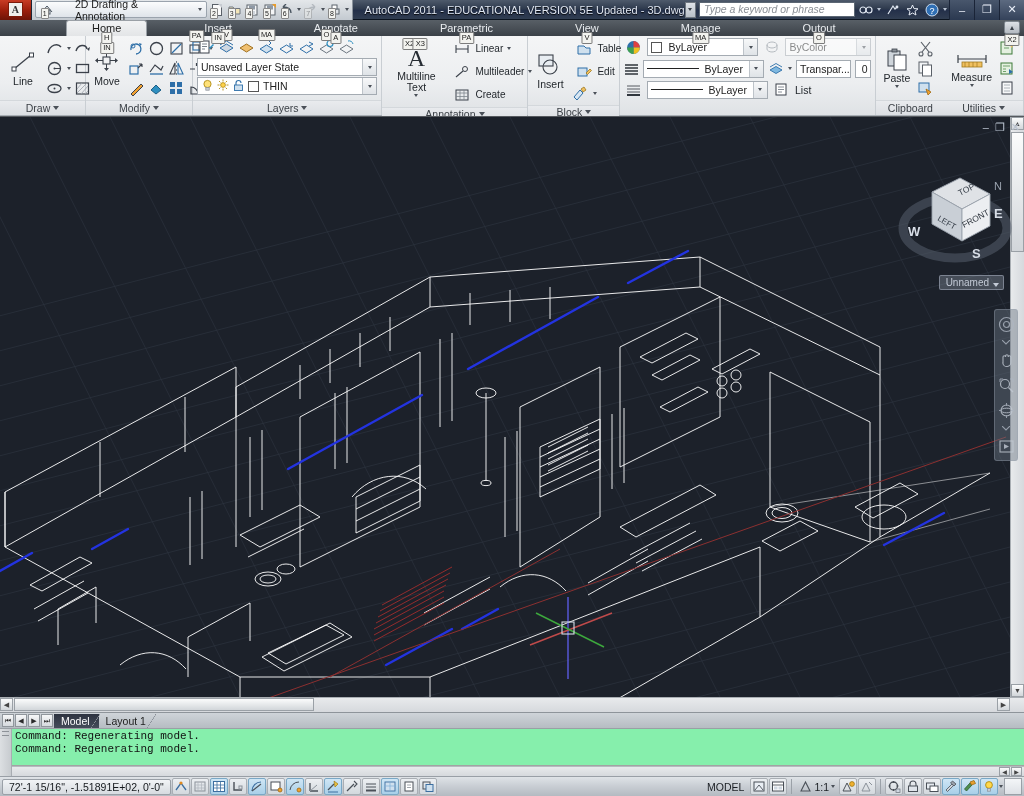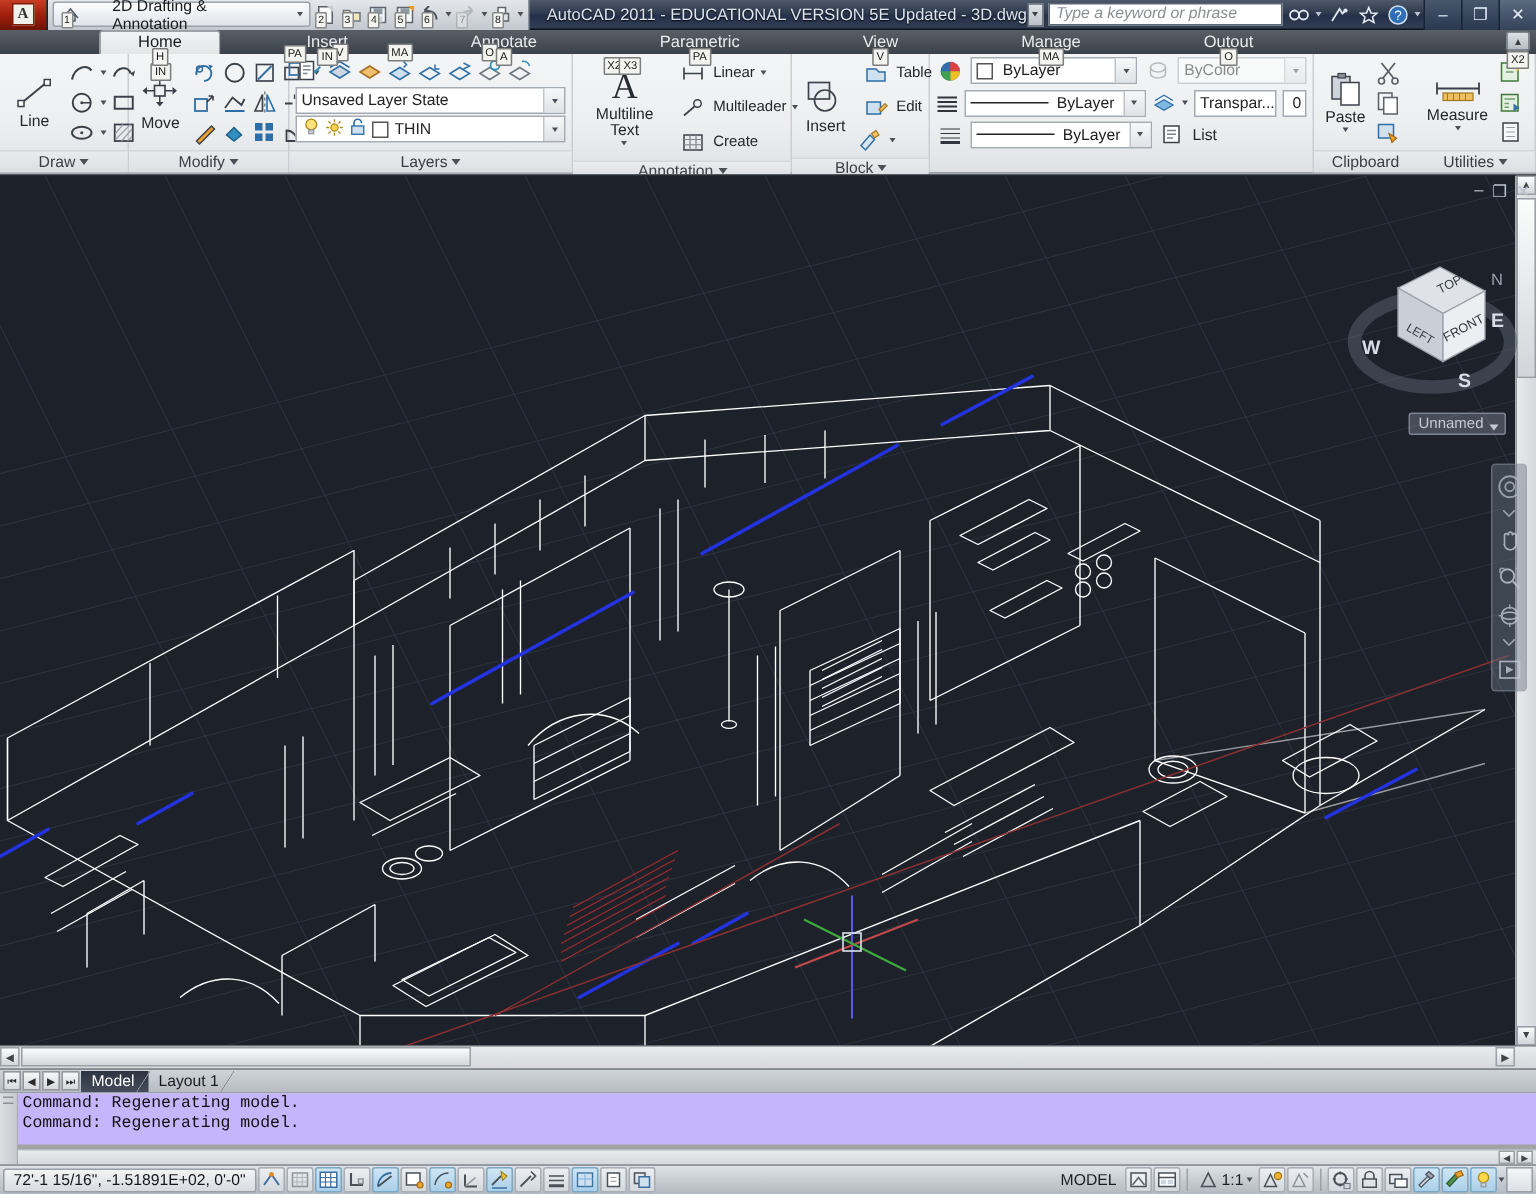--- a/index.html
+++ b/index.html
@@ -193,21 +193,21 @@
   
   .cmdline{
     position:absolute;left:0;top:728px;width:1024px;height:48px;
     background:#f2f2f2;border-top:1px solid #9a9fa5;display:flex;
   }
   .cmd-grip{width:12px;background:linear-gradient(to right,#dcdfe2,#c7cbcf);border-right:1px solid #a8adb2;
     display:flex;align-items:flex-start;justify-content:center;padding-top:2px;}
   .cmd-grip i{display:block;width:7px;height:5px;border-top:1px solid #8d9298;border-bottom:1px solid #8d9298;}
   .cmd-body{flex:1;display:flex;flex-direction:column;}
   .cmd-hist{flex:1;padding:1px 3px;font-family:"Liberation Mono",monospace;font-size:11px;color:#111;line-height:13px;
-    border-bottom:3px solid #a3a3a3;background:#c4b5fd;}
+    border-bottom:1px solid #a3a3a3;background:#86efac;}
   .cmd-in{height:19px;display:flex;align-items:center;padding:0 3px;font-family:"Liberation Mono",monospace;
     font-size:11px;color:#111;background:#fff;position:relative;}
   .cmd-hscroll{height:10px;background:linear-gradient(to bottom,#e8eaec,#d6d9dd);border-top:1px solid #b5babf;
     display:flex;align-items:center;justify-content:flex-end;padding-right:2px;gap:1px;}
 
   
   .statusbar{
     position:absolute;left:0;top:776px;width:1024px;height:20px;
     background:linear-gradient(to bottom,#dfe3e7 0%,#c8cdd3 50%,#b4bac1 100%);
     border-top:1px solid #999fa6;display:flex;align-items:center;gap:1px;padding:0 2px;

